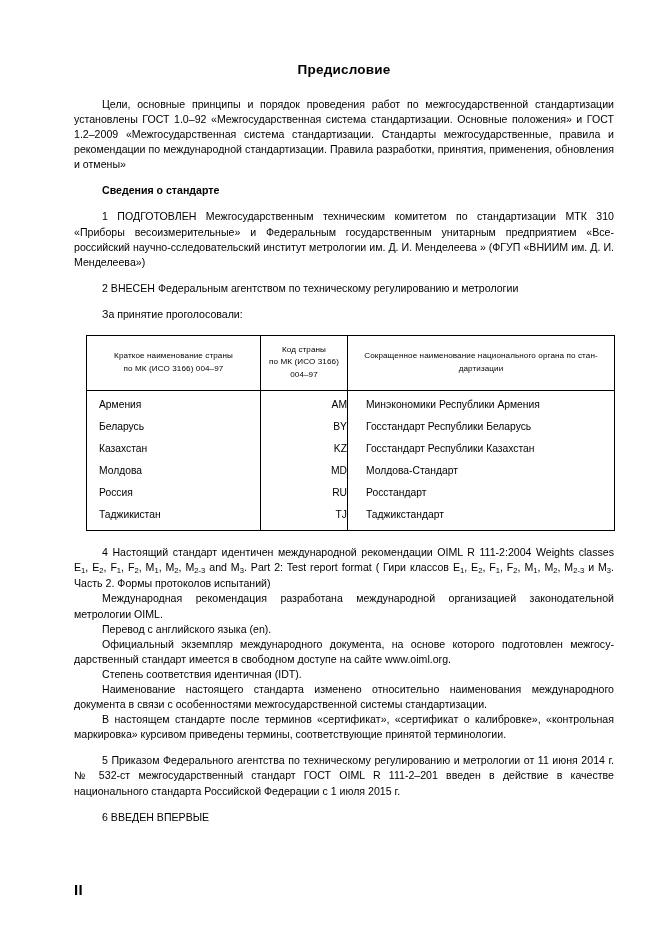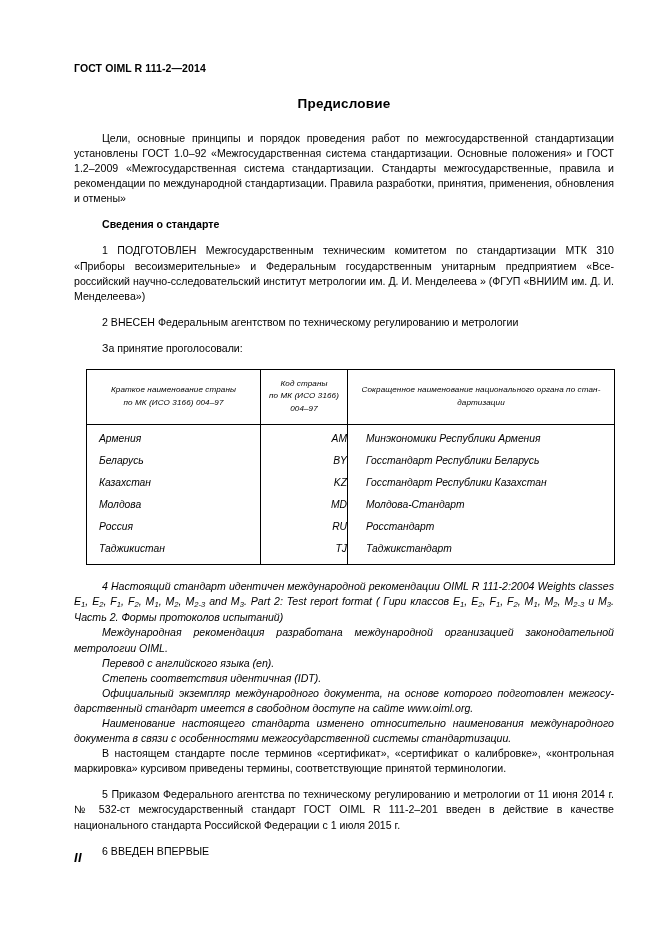--- a/index.html
+++ b/index.html
@@ -46,21 +46,20 @@
     font-size: 10.6px;
     line-height: 15.1px;
     text-align: justify;
     text-justify: inter-word;
     margin: 0 0 11px 0;
     text-indent: 28px;
     hyphens: manual;
   }
   p.para.tight {
     margin-bottom: 0;
-    font-style: italic;
   }
   p.para.noindent {
     text-indent: 0;
   }
 
   .subhead {
     font-size: 10.6px;
     font-weight: bold;
     margin: 0 0 11px 0;
     text-indent: 28px;
@@ -73,21 +72,20 @@
     text-indent: 28px;
     margin: 0 0 13px 0;
   }
 
   
   table.countries {
     border-collapse: collapse;
     width: 528px;
     margin: 4px 0 14px 12px;
     table-layout: fixed;
-    font-style: italic;
   }
   table.countries td,
   table.countries th {
     border: 1.3px solid #000000;
     padding: 0;
     vertical-align: middle;
   }
   table.countries thead th {
     font-size: 8.1px;
     font-weight: normal;
@@ -130,34 +128,32 @@
   sub {
     font-size: 0.72em;
     vertical-align: baseline;
     position: relative;
     top: 0.28em;
   }
 
   .page-number {
     position: absolute;
     left: 74px;
-    top: 850px;
-    font-size: 13px;
+    top: 881px;
+    font-size: 15px;
     font-weight: bold;
     letter-spacing: 0.3px;
-    font-style: italic;
   }
 </style>
 </head>
 <body>
 
 <div class="page">
   <div class="content">
 
-    <div class="doc-header">ГОСТ OIML R 111-2—2014</div>
 
     <div class="doc-title">Предисловие</div>
 
     <p class="para">Цели, основные принципы и порядок проведения работ по межгосударственной стандартизации установлены ГОСТ 1.0–92 «Межгосударственная система стандартизации. Основные положения» и ГОСТ 1.2–2009 «Межгосударственная система стандартизации. Стандарты межгосударственные, правила и рекомендации по международной стандартизации. Правила разработки, принятия, приме­нения, обновления и отмены»</p>
 
     <div class="subhead">Сведения о стандарте</div>
 
     <p class="para">1 ПОДГОТОВЛЕН Межгосударственным техническим комитетом по стандартизации МТК 310 «Приборы весоизмерительные» и Федеральным государственным унитарным предприятием «Все­российский научно-сследовательский институт метрологии им. Д. И. Менделеева » (ФГУП «ВНИИМ им. Д. И. Менделеева»)</p>
 
     <p class="para">2 ВНЕСЕН Федеральным агентством по техническому регулированию и метрологии</p>
@@ -223,23 +219,23 @@
     </table>
 
     <p class="para tight">
       <span>4 Настоящий стандарт идентичен международной рекомендации OIML R 111-2:2004 Weights classes E</span><sub>1</sub><span>, E</span><sub>2</sub><span>, F</span><sub>1</sub><span>, F</span><sub>2</sub><span>, M</span><sub>1</sub><span>, M</span><sub>2</sub><span>, M</span><sub>2-3</sub><span> and M</span><sub>3</sub><span>. Part 2: Test report format ( Гири классов E</span><sub>1</sub><span>, E</span><sub>2</sub><span>, F</span><sub>1</sub><span>, F</span><sub>2</sub><span>, M</span><sub>1</sub><span>, M</span><sub>2</sub><span>, M</span><sub>2-3</sub><span> и M</span><sub>3</sub><span>. Часть 2. Формы протоколов испытаний)</span>
     </p>
 
     <p class="para tight">Международная рекомендация разработана международной организацией законодательной метрологии OIML.</p>
 
     <p class="para tight">Перевод с английского языка (en).</p>
 
+    <p class="para tight">Официальный экземпляр международного документа, на основе которого подготовлен межгосу­дарственный стандарт имеется в свободном доступе на сайте www.oiml.org.</p>
+
     <p class="para tight">Степень соответствия идентичная (IDT).</p>
-
-    <p class="para tight">Официальный экземпляр международного документа, на основе которого подготовлен межгосу­дарственный стандарт имеется в свободном доступе на сайте www.oiml.org.</p>
 
     <p class="para tight">Наименование настоящего стандарта изменено относительно наименования международного документа в связи с особенностями межгосударственной системы стандартизации.</p>
 
     <p class="para">В настоящем стандарте после терминов «сертификат», «сертификат о калибровке», «контроль­ная маркировка» курсивом приведены термины, соответствующие принятой терминологии.</p>
 
     <p class="para">5 Приказом Федерального агентства по техническому регулированию и метрологии от 11 июня 2014 г. № 532-ст межгосударственный стандарт ГОСТ OIML R 111-2–201 введен в действие в каче­стве национального стандарта Российской Федерации с 1 июля 2015 г.</p>
 
     <p class="para noindent" style="text-indent:28px;">6 ВВЕДЕН ВПЕРВЫЕ</p>
 
   </div>

